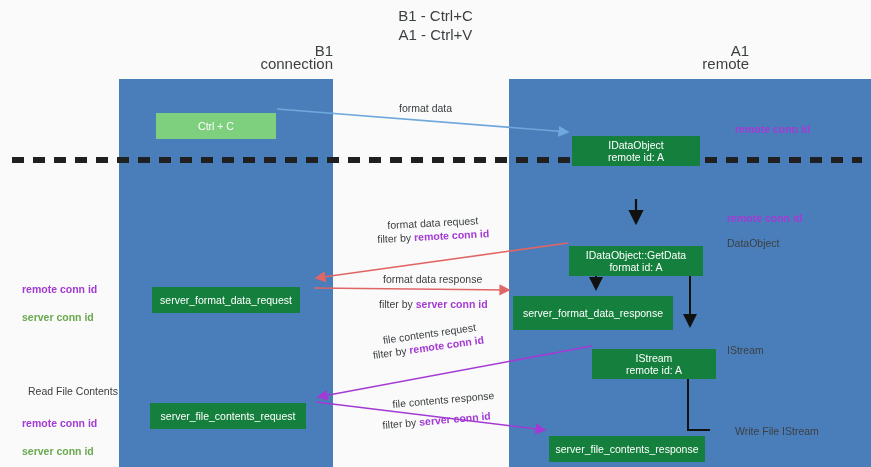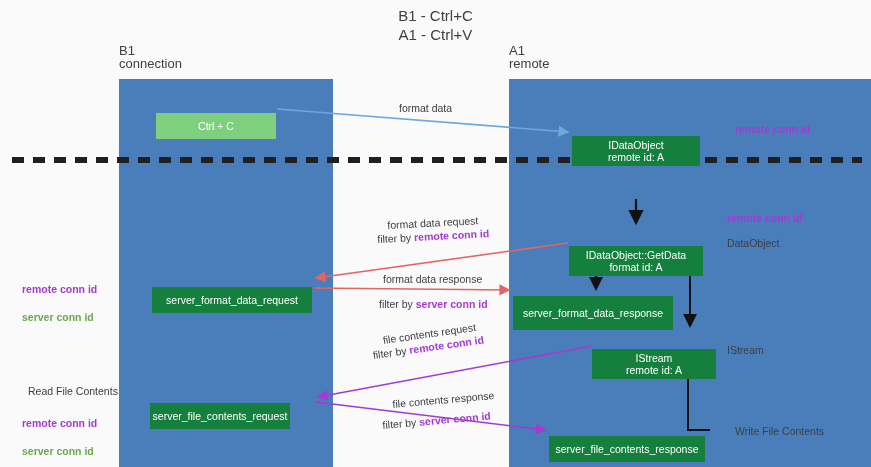--- a/index.html
+++ b/index.html
@@ -15,43 +15,43 @@
   .lane{position:absolute;background:#4a7ebb;}
   #lane-b1{left:119px;top:79px;width:214px;height:388px;}
   #lane-a1-clip{left:509px;top:79px;width:362px;height:388px;}
 
   .title{
     position:absolute;left:0;top:6px;width:871px;
     text-align:center;font-size:15px;color:#3c4043;line-height:19px;
     white-space:pre-line;
   }
   .lane-head{
-    position:absolute;text-align:left;font-size:13px;color:#3c4043;
+    position:absolute;text-align:right;font-size:15px;color:#3c4043;
     line-height:13px;white-space:pre-line;
   }
   #head-b1{left:119px;top:44px;width:214px;}
   #head-a1{left:509px;top:44px;width:240px;}
 
   .node{
     position:absolute;
     display:flex;align-items:center;justify-content:center;
     text-align:center;color:#ffffff;font-size:10.5px;line-height:12.5px;
     white-space:pre-line;box-sizing:border-box;margin-top:19px;
   }
   .green{background:#7ed07e;}
   .orange{background:#15803d;}
 
   #n-ctrlc{left:156px;top:94px;width:120px;height:26px;}
   #n-ctrlv{left:580px;top:172px;width:112px;height:26px;}
   #n-idataobject{left:572px;top:117px;width:128px;height:30px;}
   #n-getdata{left:569px;top:227px;width:134px;height:30px;}
   #n-istream{left:592px;top:330px;width:124px;height:30px;}
-  #n-sfdreq{left:152px;top:268px;width:160px;height:26px;}
+  #n-sfdreq{left:152px;top:268px;width:148px;height:26px;}
   #n-sfdresp{left:513px;top:277px;width:160px;height:34px;}
-  #n-sfcreq{left:150px;top:384px;width:140px;height:26px;}
+  #n-sfcreq{left:150px;top:384px;width:156px;height:26px;}
   #n-sfcresp{left:549px;top:417px;width:156px;height:26px;}
 
   .ann{position:absolute;font-size:10.5px;color:#3c4043;line-height:14px;white-space:pre-line;}
   .purple{color:#a33ad4;font-weight:700;}
   .green-t{color:#6aa84f;font-weight:700;}
 
   #a-remote1{left:735px;top:122px;}
   #a-remote2{left:727px;top:211px;}
   #a-dataobject{left:727px;top:236px;}
   #a-istream{left:727px;top:343px;}
@@ -150,21 +150,21 @@
   <div class="edge-lbl" id="l-fcreq">file contents request</div>
   <div class="edge-lbl" id="l-fcreq2"><span>filter by </span><span class="purple">remote conn id</span></div>
 
   <div class="edge-lbl" id="l-fcresp">file contents response</div>
   <div class="edge-lbl" id="l-fcresp2"><span>filter by </span><span class="purple">server conn id</span></div>
 
   <div class="ann purple" id="a-remote1">remote conn id</div>
   <div class="ann purple" id="a-remote2">remote conn id</div>
   <div class="ann" id="a-dataobject">DataObject</div>
   <div class="ann" id="a-istream">IStream</div>
-  <div class="ann" id="a-write">Write File Contents</div>
+  <div class="ann" id="a-write">Write File IStream</div>
   <div class="ann" id="a-read">Read File Contents</div>
 
   <div class="ann" id="a-leftids-mid">
     <div class="purple">remote conn id</div>
     <div class="green-t">server conn id</div>
   </div>
 
   <div class="ann" id="a-leftids-low">
     <div class="purple">remote conn id</div>
     <div class="green-t">server conn id</div>

